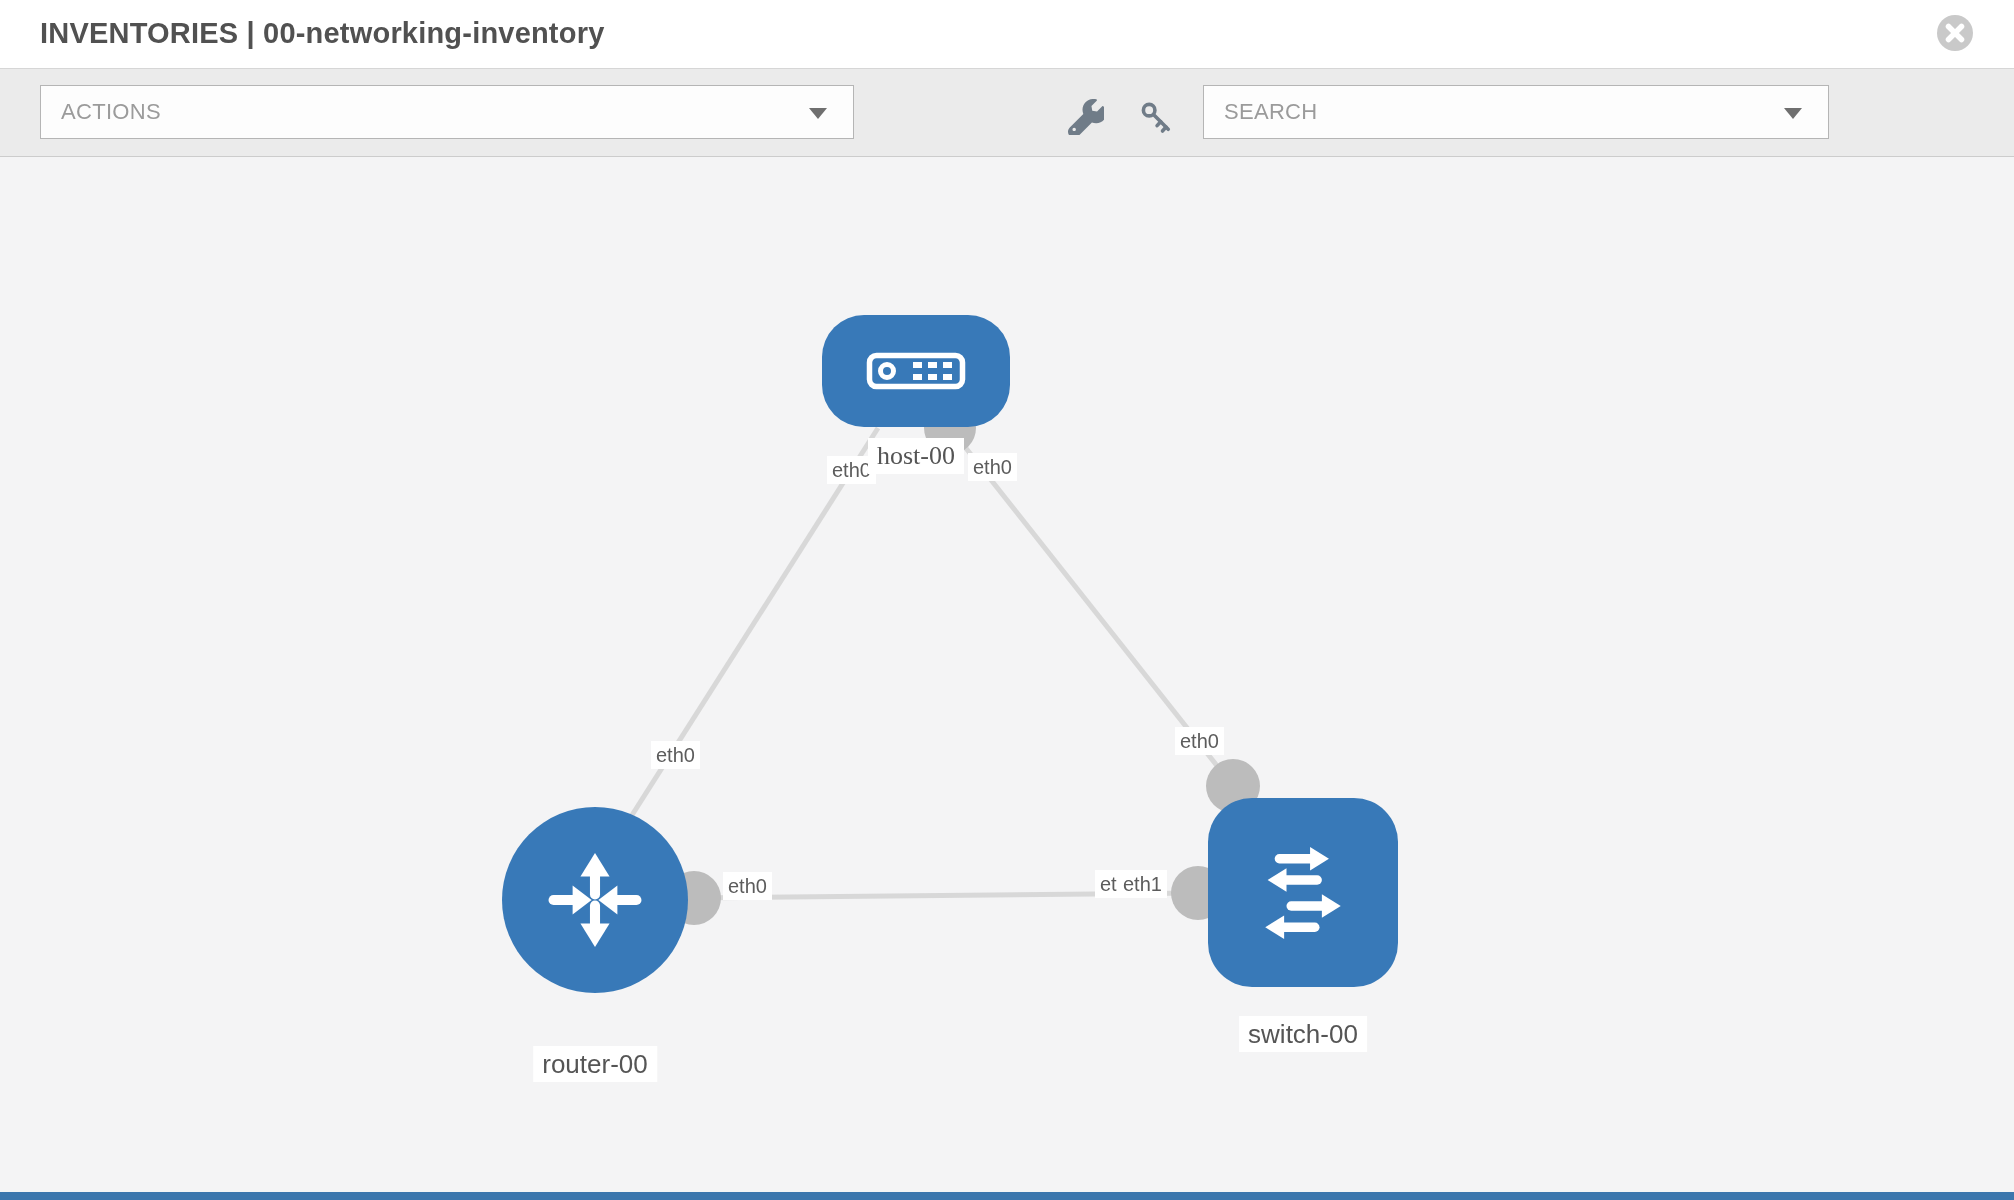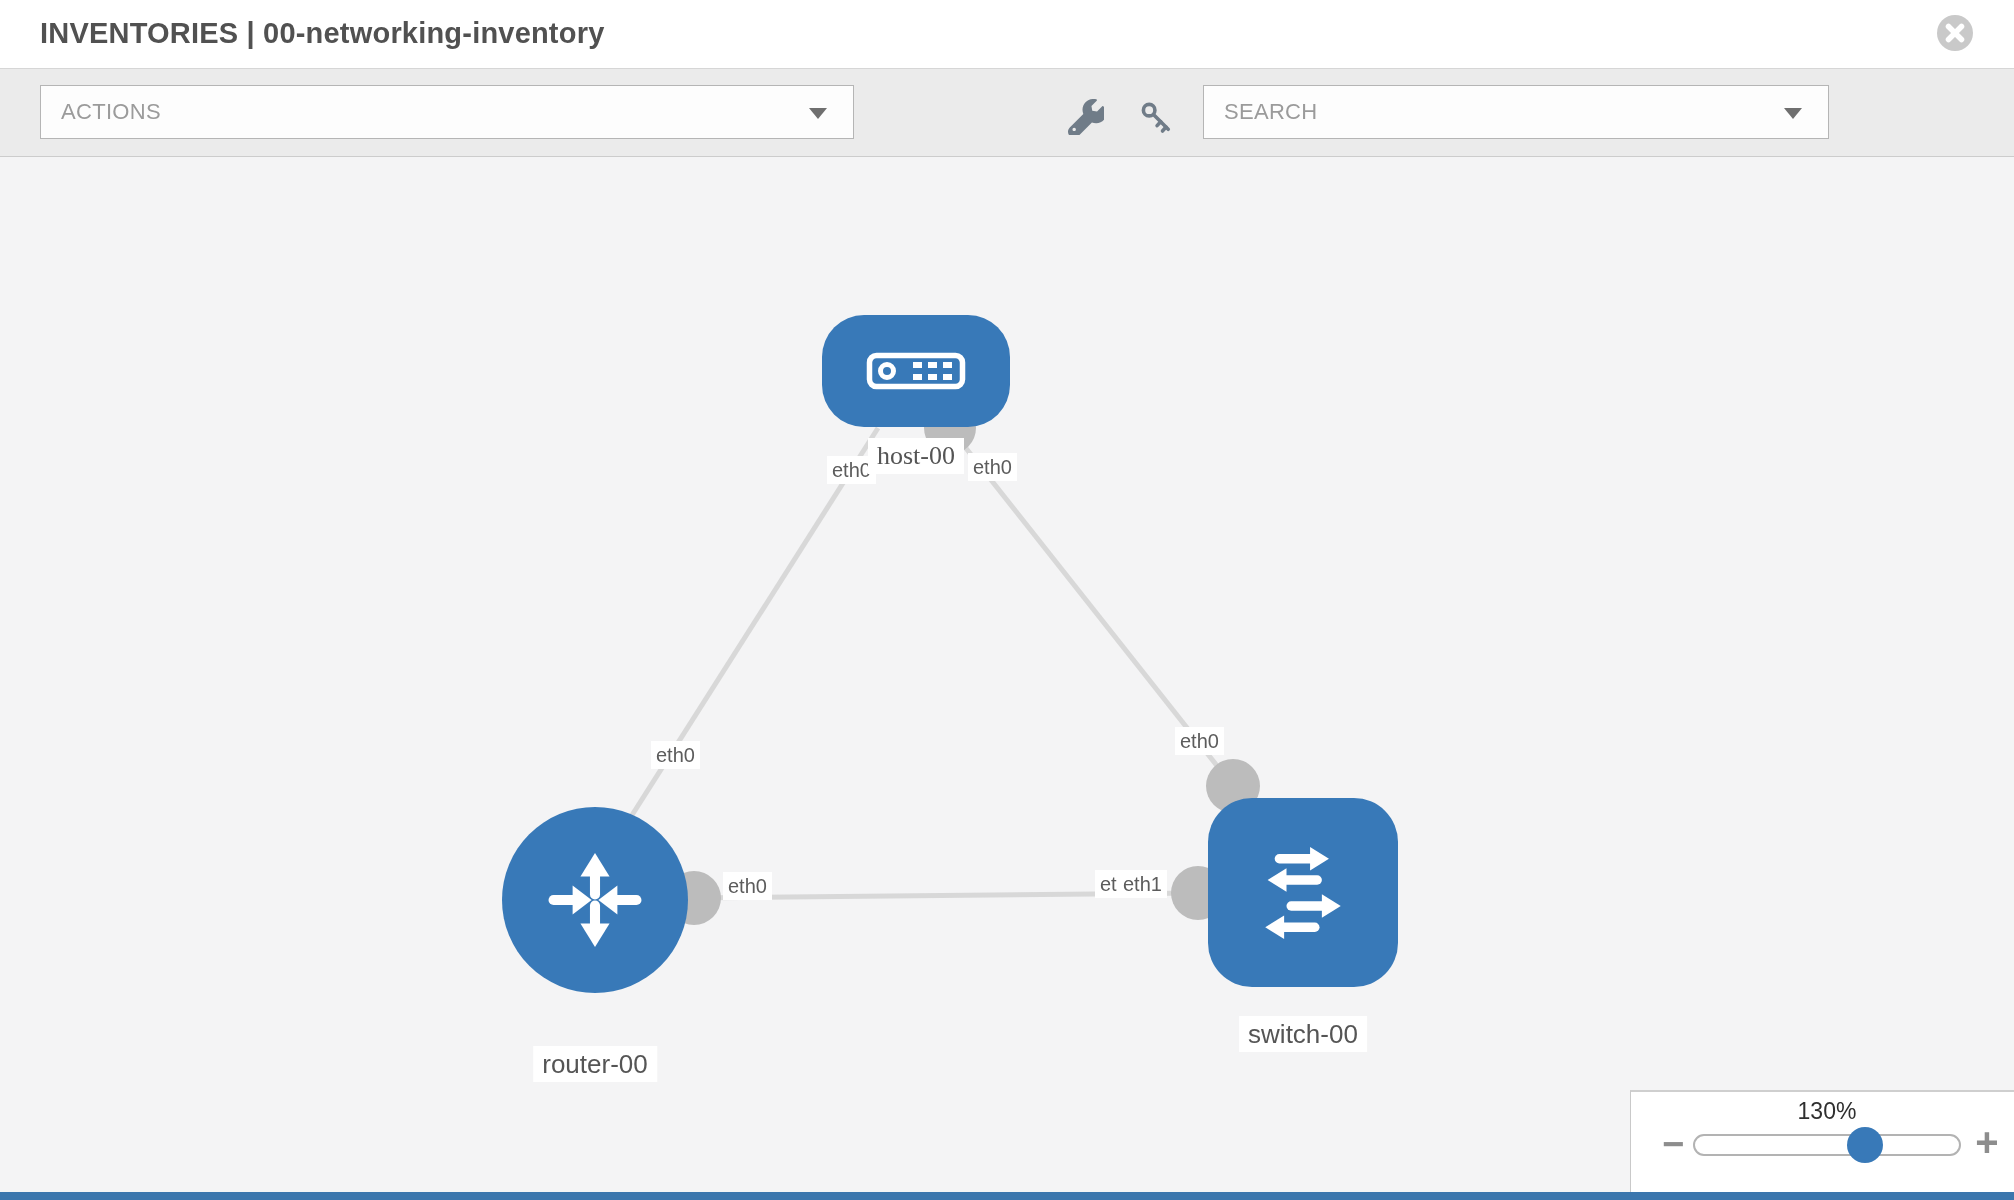--- a/index.html
+++ b/index.html
@@ -151,23 +151,16 @@
     <div class="iface-label" style="left:1175px;top:570px;">eth0</div>
     <div class="iface-label" style="left:723px;top:715px;">eth0</div>
     <div class="iface-label" style="left:1095px;top:713px;">eth0</div>
     <div class="iface-label" style="left:1118px;top:713px;">eth1</div>
 
     <div class="node-label" style="left:916px;top:281px;font-family:Liberation Serif, serif;">host-00</div>
     <div class="node-label" style="left:595px;top:841px;margin-top:48px;">router-00</div>
     <div class="node-label" style="left:1303px;top:843px;margin-top:16px;">switch-00</div>
   </div>
 
-  <div class="zoom-panel">
-    <div class="zoom-value">130%</div>
-    <div class="zoom-minus">−</div>
-    <div class="zoom-track"></div>
-    <div class="zoom-handle"></div>
-    <div class="zoom-plus">+</div>
-  </div>
 
   <div class="footer-bar"></div>
 
 </div>
 
 </body></html>

